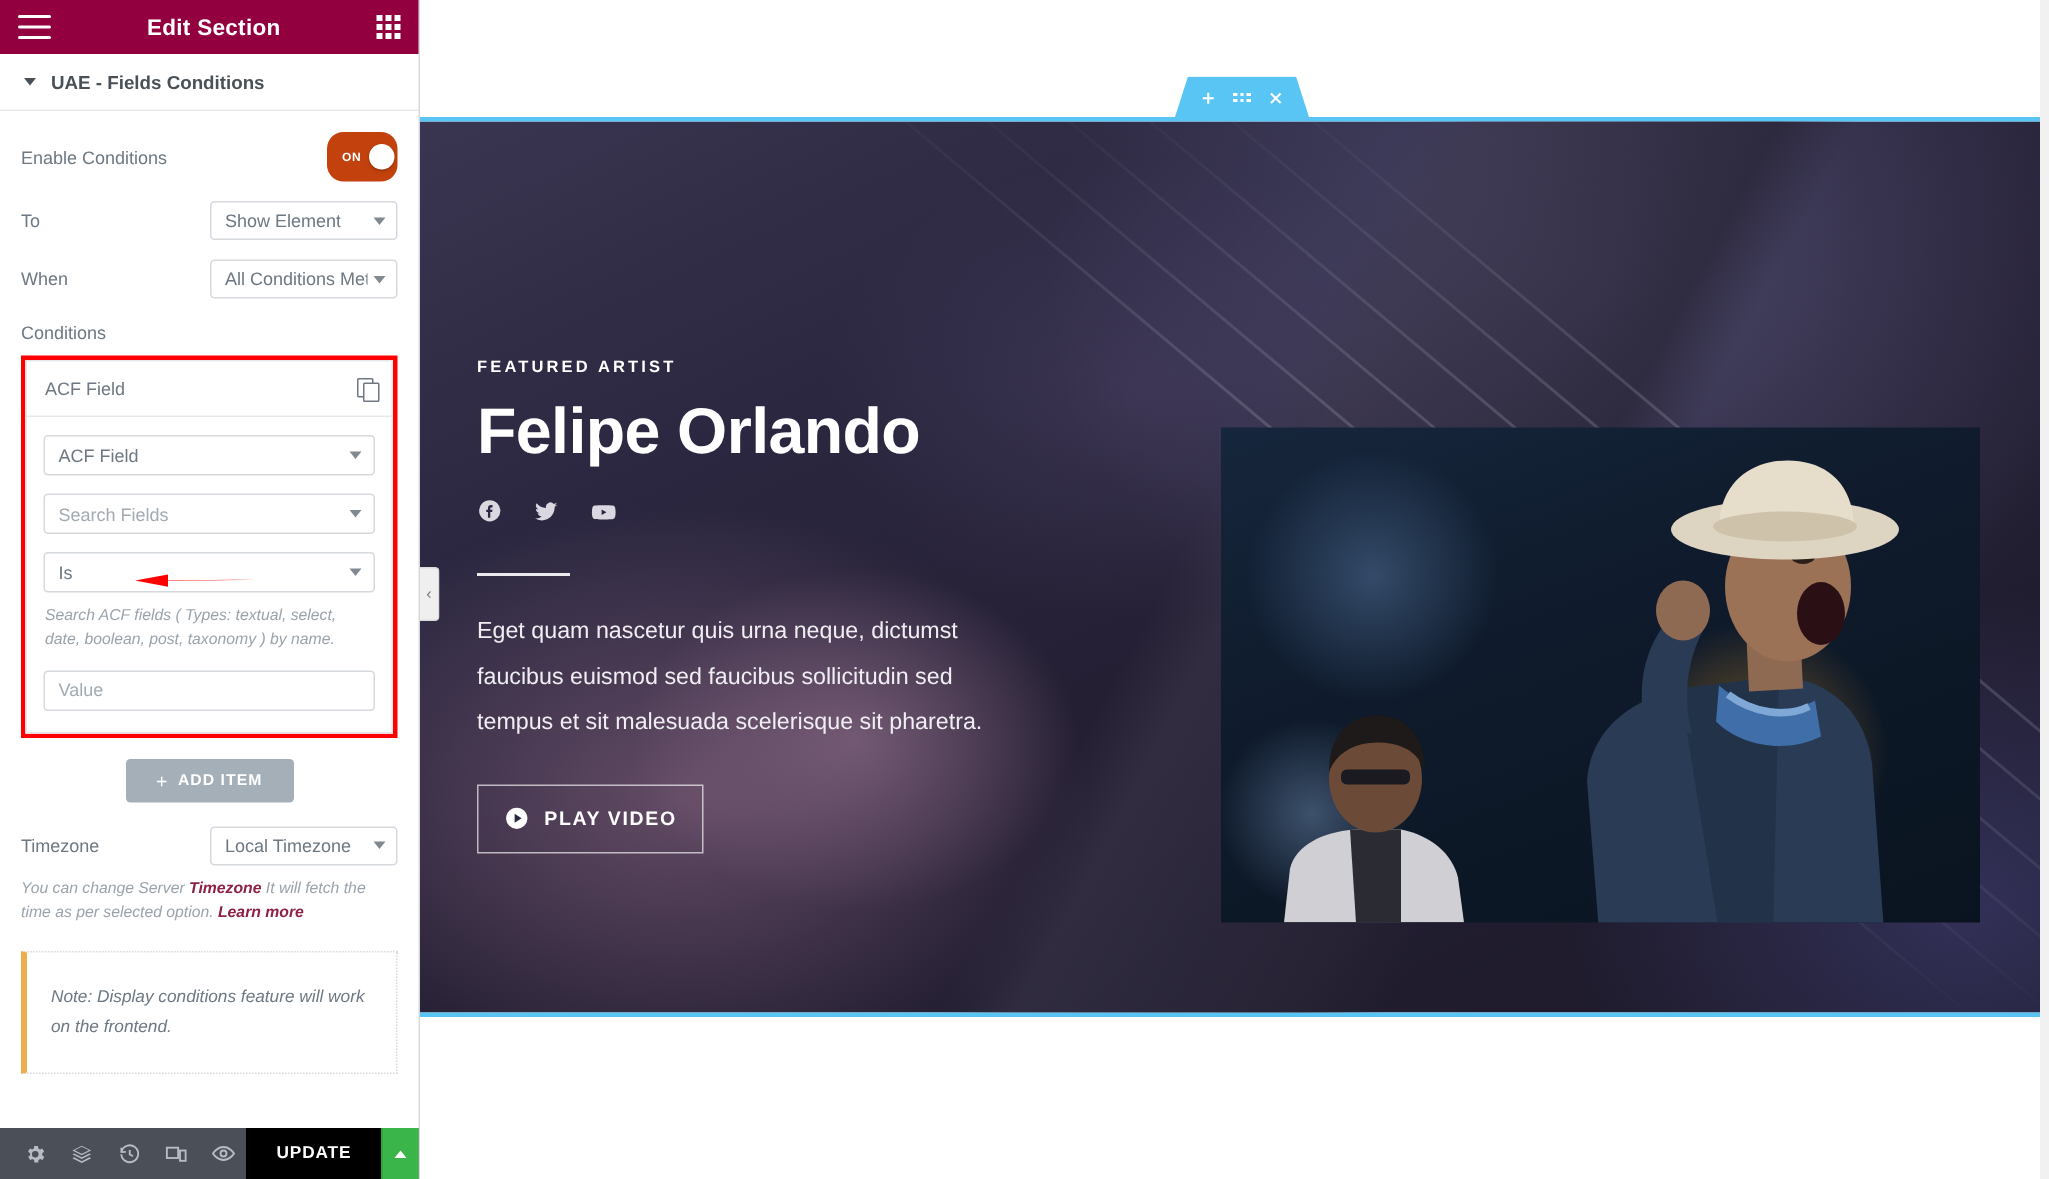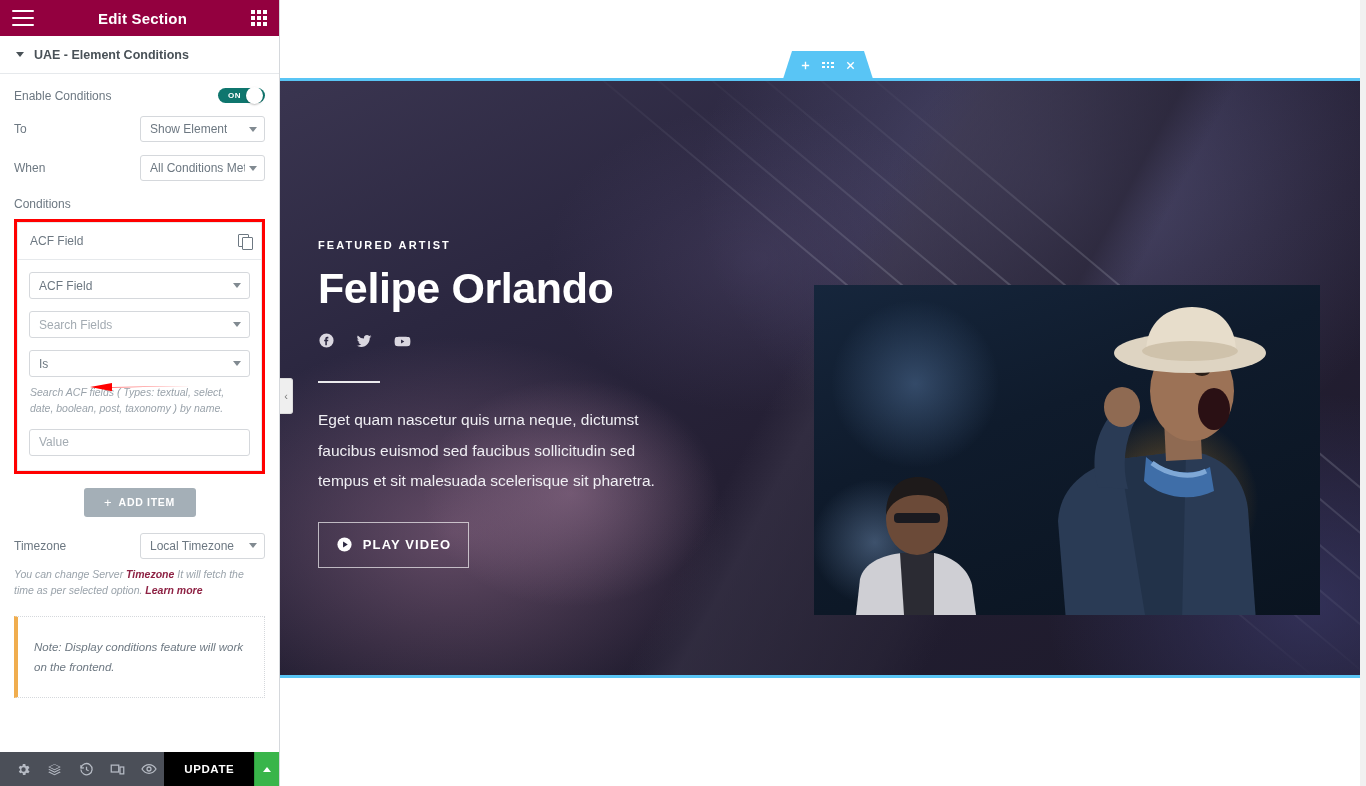--- a/index.html
+++ b/index.html
@@ -38,21 +38,21 @@
   }
   .caret-down { width:0;height:0;border-left:4.5px solid transparent;border-right:4.5px solid transparent;border-top:5px solid #495157; }
   .panel-section-title .t { font-size: 12.5px; font-weight: bold; color:#495157; }
 
   .panel-body { flex: 1 1 auto; overflow:hidden; padding: 14px 14px 0 14px; position:relative; }
 
   .row { display:flex; align-items:center; justify-content:space-between; margin-bottom: 13px; }
   .row-label { font-size: 12px; color:#6d7882; }
 
   
-  .toggle { width: 47px; height: 15px; border-radius: 11px; background:#0f766e;
+  .toggle { width: 47px; height: 33px; border-radius: 11px; background:#c2410c;
             position: relative; cursor:pointer; display:flex; align-items:center; }
   .toggle .on-txt { font-size:8px; color:#fff; font-weight:bold; position:absolute; left:10px; letter-spacing:.5px;}
   .toggle .knob { width:17px; height:17px; border-radius:50%; background:#fff; position:absolute; right:2px; box-shadow:0 1px 2px rgba(0,0,0,.25);}
 
   
   .sel {
     width: 125px; height: 26px; border:1px solid #d5d8dc; border-radius:3px;
     background:#fff; display:flex; align-items:center; justify-content:space-between;
     padding: 0 7px 0 9px; cursor:pointer;
   }
@@ -220,21 +220,21 @@
           <span></span>
           <span></span>
           <span></span>
           <span></span>
           <span></span>
       </div>
     </div>
 
     <div class="panel-section-title">
       <div class="caret-down"></div>
-      <div class="t">UAE - Element Conditions</div>
+      <div class="t">UAE - Fields Conditions</div>
     </div>
 
     <div class="panel-body">
 
       <div class="row">
         <div class="row-label">Enable Conditions</div>
         <div class="toggle">
           <span class="on-txt">ON</span>
           <span class="knob"></span>
         </div>

